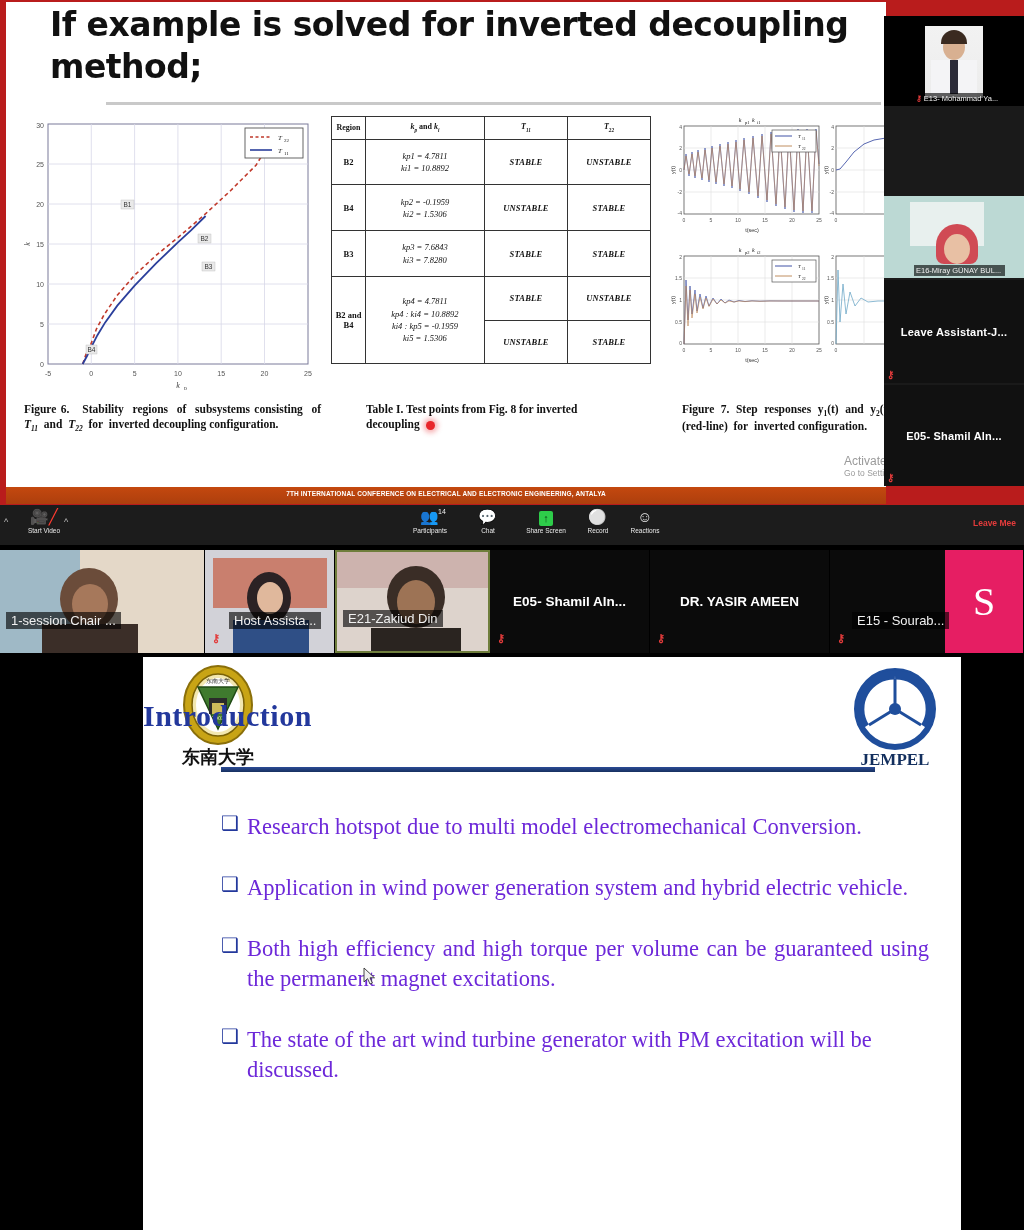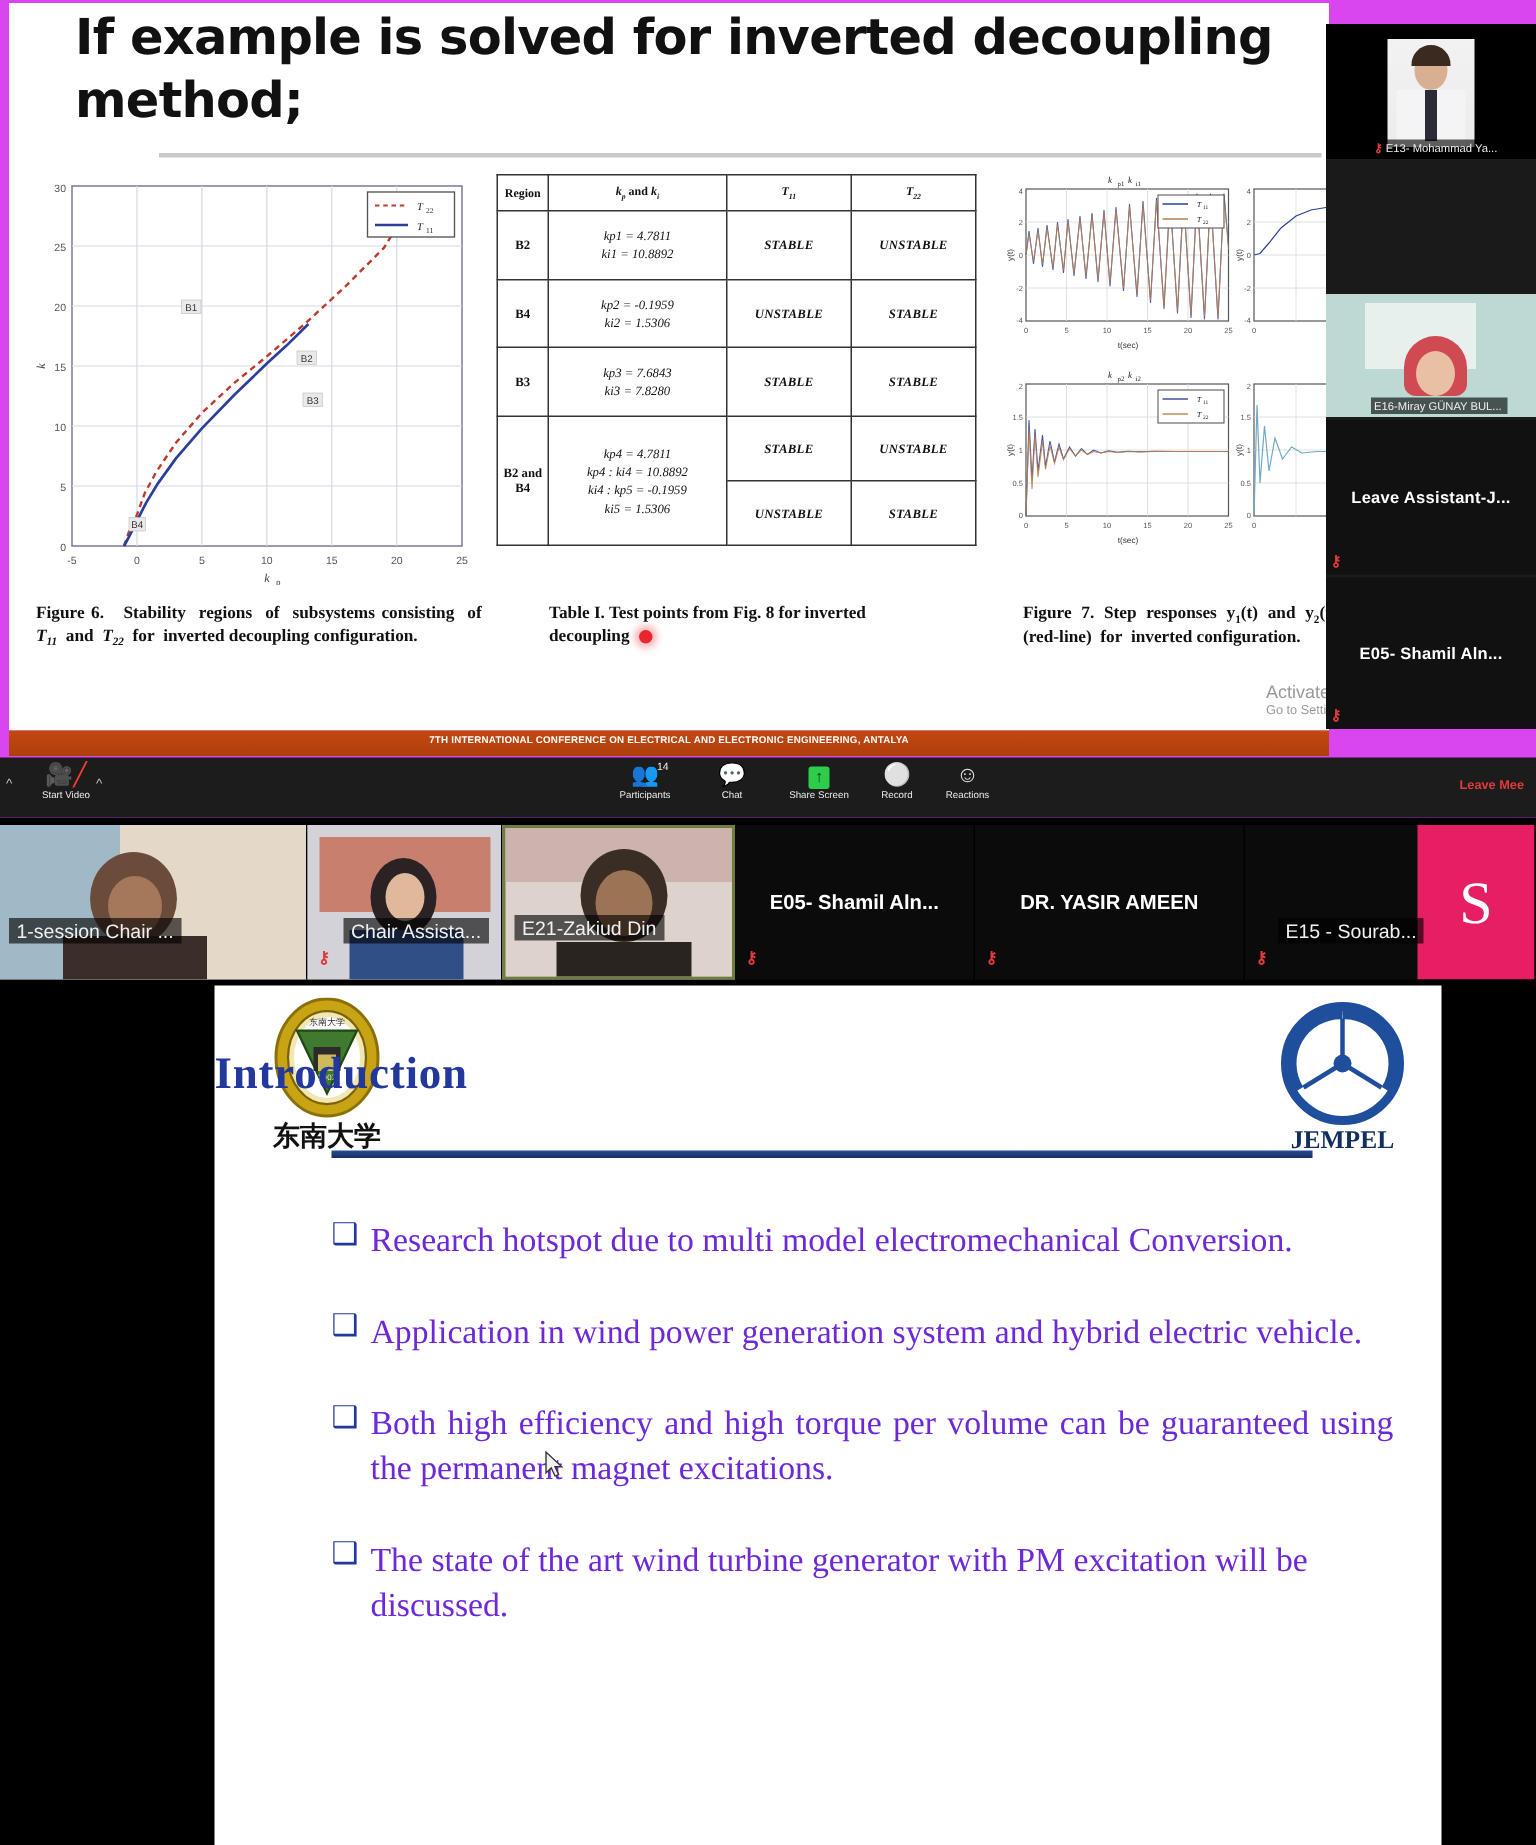--- a/index.html
+++ b/index.html
@@ -1,21 +1,21 @@
 <!DOCTYPE html>
 <html><head>
 <meta charset="utf-8">
 <style>
   * { margin:0; padding:0; box-sizing:border-box; }
   html,body { width:1024px; height:1230px; background:#000; font-family:"Liberation Sans", sans-serif; overflow:hidden; }
 
   #page { position:relative; width:1024px; height:1230px; background:#000; }
 
   
-  #zoom-window { position:absolute; left:0; top:0; width:1024px; height:545px; background:#d946ef; overflow:hidden; }
+  #zoom-window { position:absolute; left:0; top:0; width:1024px; height:545px; background:#b91c1c; overflow:hidden; }
 
   
   #shared-slide { position:absolute; left:6px; top:2px; width:880px; height:485px; background:#fff; overflow:hidden; }
 
   .slide-title { position:absolute; left:44px; top:2px; width:830px;
     font-family:"DejaVu Sans", sans-serif; font-weight:700; font-size:33px; line-height:1.28;
     color:#111; letter-spacing:-0.5px; }
 
   .title-rule { position:absolute; left:100px; top:100px; width:775px; height:3px; background:#c9c9c9; }
 
@@ -523,21 +523,21 @@
       <div class="fname">1-session Chair ...</div>
     </div>
 
     <div class="fcell" id="f2">
       <div style="position:absolute;left:0;top:0;width:130px;height:103px;background:#d2d2d8;"></div>
       <div style="position:absolute;left:8px;top:8px;width:114px;height:50px;background:#c97f6e;"></div>
       <div class="head" style="left:42px;top:22px;width:44px;height:52px;background:#2b2224;"></div>
       <div class="head" style="left:52px;top:32px;width:26px;height:32px;background:#e0b89c;"></div>
       <div class="torso" style="left:28px;top:70px;width:76px;height:33px;background:#2f4f86;"></div>
       <div class="fmute">⚷</div>
-      <div class="fname" style="left:24px">Chair Assista...</div>
+      <div class="fname" style="left:24px">Host Assista...</div>
     </div>
 
     <div class="fcell" id="f3">
       <div style="position:absolute;left:0;top:0;width:155px;height:103px;background:#ddd3cc;"></div>
       <div style="position:absolute;left:0;top:0;width:155px;height:36px;background:#cdb3ae;"></div>
       <div class="head" style="left:50px;top:14px;width:58px;height:62px;background:#3a2d26;"></div>
       <div class="head" style="left:60px;top:28px;width:38px;height:44px;background:#9d7355;"></div>
       <div class="torso" style="left:34px;top:76px;width:90px;height:27px;background:#2a2420;"></div>
       <div class="fname">E21-Zakiud Din</div>
     </div>

